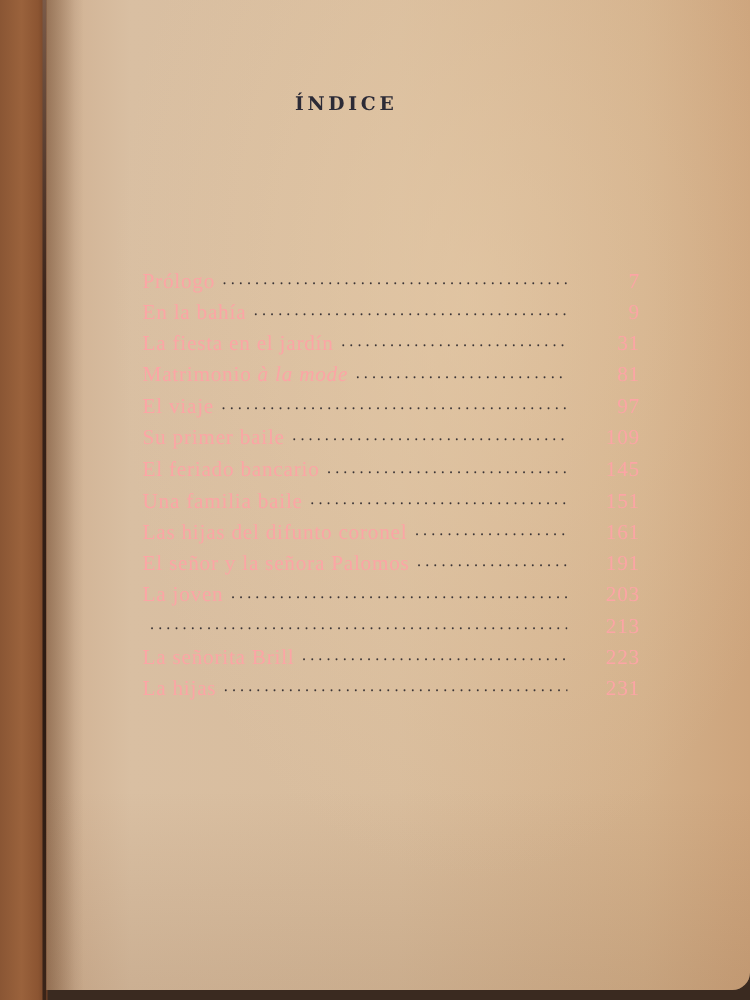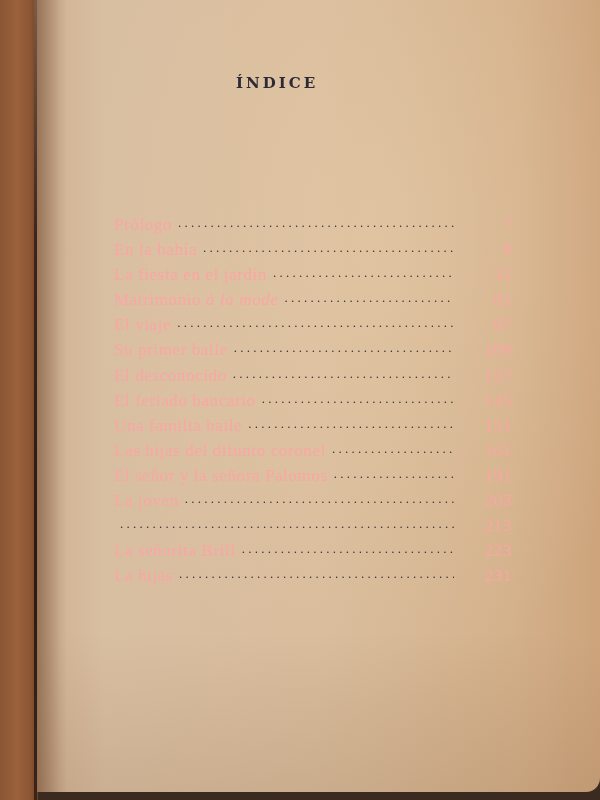--- a/index.html
+++ b/index.html
@@ -152,25 +152,20 @@
     <span class="toc-title">El viaje</span>
     <span class="toc-dots"></span>
     <span class="toc-page">97</span>
   </li>
   <li class="toc-row">
     <span class="toc-title">Su primer baile</span>
     <span class="toc-dots"></span>
     <span class="toc-page">109</span>
   </li>
   <li class="toc-row">
-    <span class="toc-title">El desconocido</span>
-    <span class="toc-dots"></span>
-    <span class="toc-page">127</span>
-  </li>
-  <li class="toc-row">
     <span class="toc-title">El feriado bancario</span>
     <span class="toc-dots"></span>
     <span class="toc-page">145</span>
   </li>
   <li class="toc-row">
     <span class="toc-title">Una familia baile</span>
     <span class="toc-dots"></span>
     <span class="toc-page">151</span>
   </li>
   <li class="toc-row">

